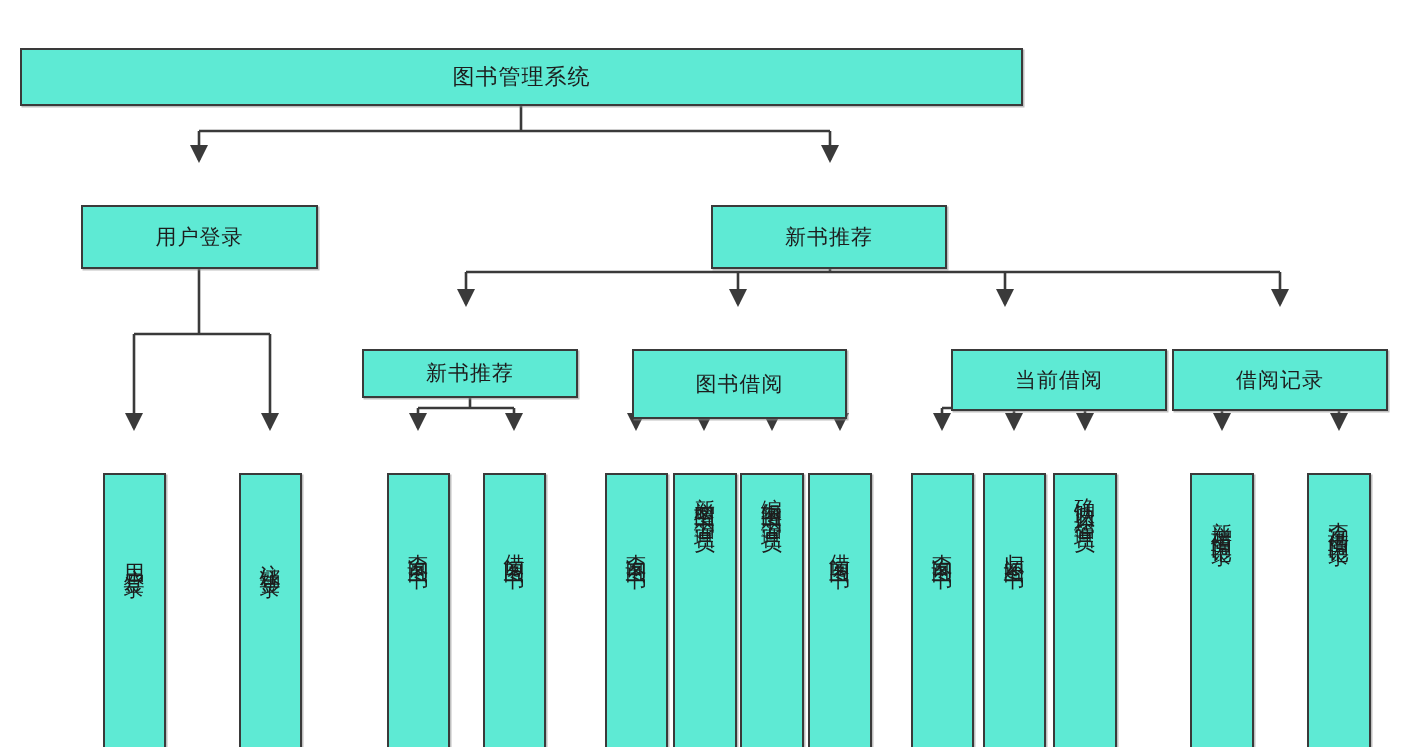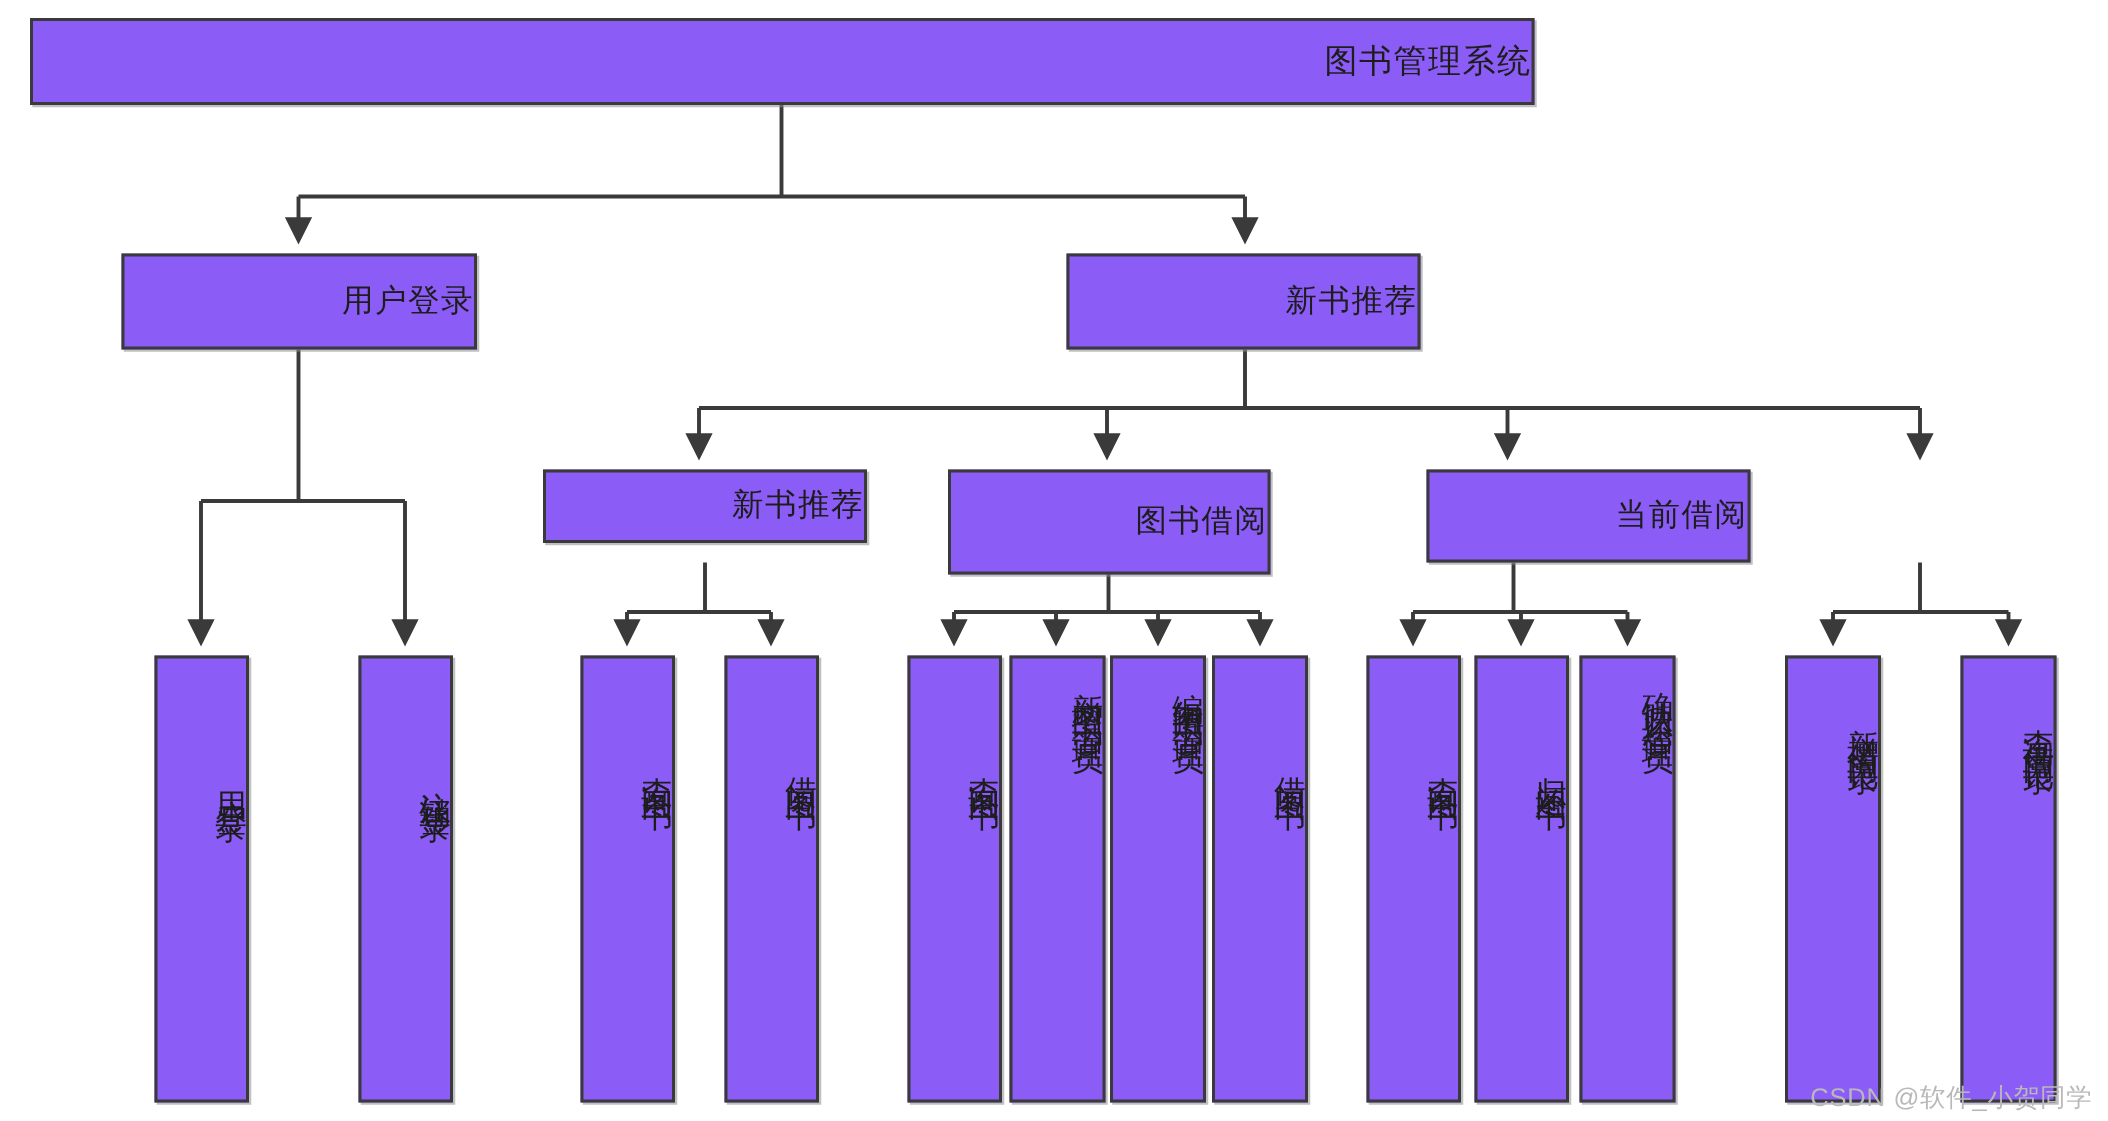--- a/index.html
+++ b/index.html
@@ -7,26 +7,27 @@
     width:1405px;height:747px;overflow:hidden;
     font-family:"Liberation Sans","DejaVu Sans",sans-serif;
     color:#1a1a1a;
   }
   #stage{position:relative;width:1405px;height:747px;background:#fff;}
   svg#wires{position:absolute;left:0;top:0;width:1405px;height:747px;}
 
   .node{
     position:absolute;
     box-sizing:border-box;
-    background:#8b5cf6;
+    background:#5eead4;
     border:2.5px solid #3a3a3a;
     display:flex;
     align-items:center;
-    justify-content:flex-end;
+    justify-content:center;
     box-shadow:1.5px 1.5px 0 rgba(140,140,140,.55);
+    margin-top:36px;
   }
   .node .lbl{
     font-size:21px;
     letter-spacing:1px;
     line-height:1.15;
     color:#1d1d1d;
     white-space:nowrap;
   }
   .node.root .lbl{font-size:22px;}
   .node.leaf{
@@ -122,20 +123,23 @@
 
   <div class="node" style="left:362px;top:313px;width:216px;height:49px;">
     <span class="lbl">新书推荐</span>
   </div>
   <div class="node" style="left:632px;top:313px;width:215px;height:70px;">
     <span class="lbl">图书借阅</span>
   </div>
   <div class="node" style="left:951px;top:313px;width:216px;height:62px;">
     <span class="lbl">当前借阅</span>
   </div>
+  <div class="node" style="left:1172px;top:313px;width:216px;height:62px;">
+    <span class="lbl">借阅记录</span>
+  </div>
 
   <div class="node leaf" style="left:103px;top:437px;width:63px;height:298px;padding-top:72px;">
     <span class="lbl">用户登录</span>
   </div>
   <div class="node leaf" style="left:239px;top:437px;width:63px;height:298px;padding-top:72px;">
     <span class="lbl">注销登录</span>
   </div>
 
   <div class="node leaf" style="left:387px;top:437px;width:63px;height:298px;padding-top:62px;">
     <span class="lbl">查询图书</span>
@@ -167,14 +171,13 @@
     <span class="lbl">确认归还（管理员）</span>
   </div>
 
   <div class="node leaf" style="left:1190px;top:437px;width:64px;height:298px;padding-top:30px;">
     <span class="lbl">新增借阅记录</span>
   </div>
   <div class="node leaf" style="left:1307px;top:437px;width:64px;height:298px;padding-top:30px;">
     <span class="lbl">查询借阅记录</span>
   </div>
 
-  <div class="watermark">CSDN @软件_小贺同学</div>
 </div>
 
 </body></html>

